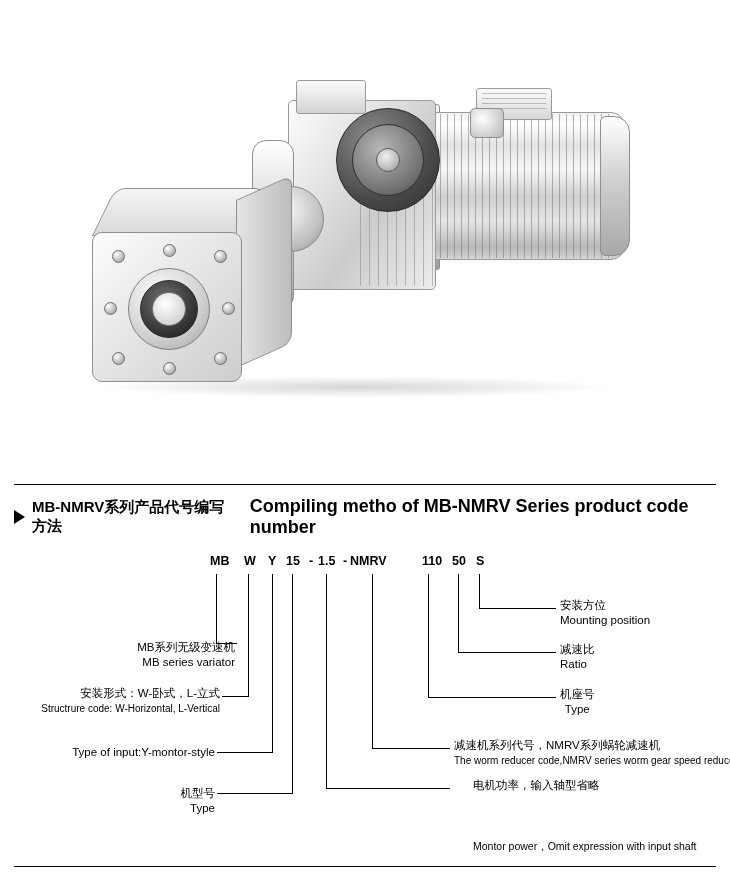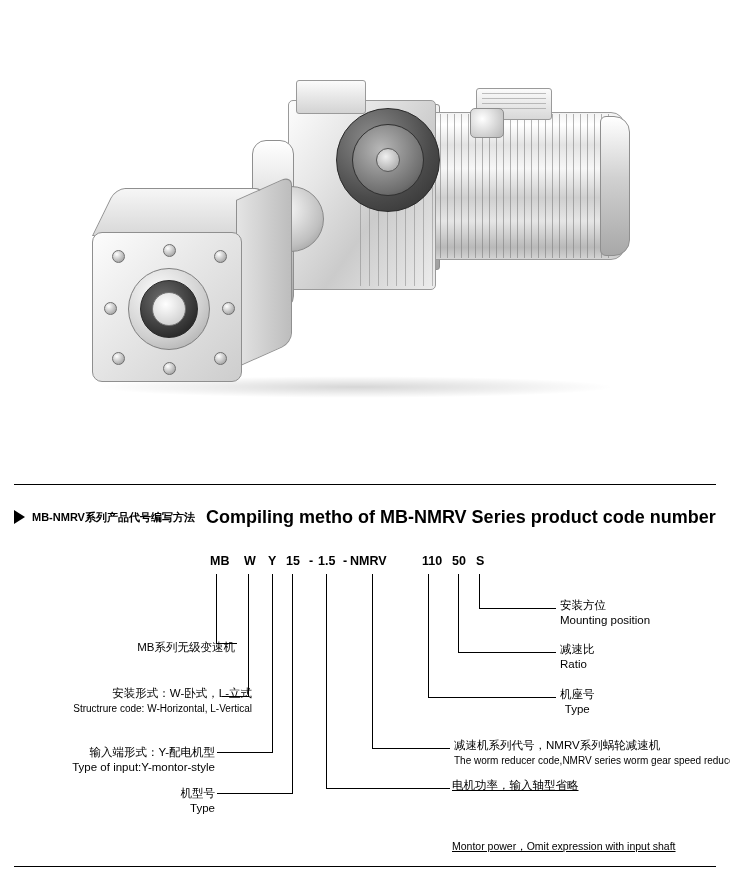--- a/index.html
+++ b/index.html
@@ -205,21 +205,21 @@
     align-items: center;
     gap: 7px;
   }
   #title-marker {
     width: 0; height: 0;
     border-left: 11px solid #000;
     border-top: 7px solid transparent;
     border-bottom: 7px solid transparent;
   }
   #title-cn {
-    font-size: 11px;
+    font-size: 15px;
     font-weight: bold;
     letter-spacing: 0px;
   }
   #title-en {
     font-size: 18px;
     font-weight: bold;
     margin-left: 4px;
   }
 
   
@@ -366,35 +366,35 @@
 <div class="label right" style="left:560px; top:687px;text-align:center;">
   <span class="cn">机座号</span>
   <span class="en">Type</span>
 </div>
 
 <div class="label right" style="left:454px; top:738px;">
   <span class="cn">减速机系列代号，NMRV系列蜗轮减速机</span>
   <span class="en" style="font-size:10px;">The worm reducer code,NMRV series worm gear speed reducers</span>
 </div>
 
-<div class="label right" style="left:452px; top:778px;text-decoration:underline;">
+<div class="label right" style="left:473px; top:778px;">
   <span class="cn">电机功率，输入轴型省略</span>
   <span class="en" style="font-size:10.5px;margin-top:46px;">Montor power，Omit expression with input shaft</span>
 </div>
 
 <div class="label left" style="left:0px; top:640px; width:235px;">
   <span class="cn">MB系列无级变速机</span>
-</div>
-
-<div class="label left" style="left:0px; top:686px; width:220px;margin-left:32px;">
+  <span class="en">MB series variator</span>
+</div>
+
+<div class="label left" style="left:0px; top:686px; width:220px;">
   <span class="cn">安装形式：W-卧式，L-立式</span>
   <span class="en" style="font-size:10px;">Structrure code:  W-Horizontal,  L-Vertical</span>
 </div>
 
 <div class="label left" style="left:0px; top:745px; width:215px;">
-  <span class="cn">输入端形式：Y-配电机型</span>
   <span class="en">Type of input:Y-montor-style</span>
 </div>
 
 <div class="label left" style="left:0px; top:786px; width:215px;">
   <span class="cn">机型号</span>
   <span class="en">Type</span>
 </div>
 
 </body></html>

